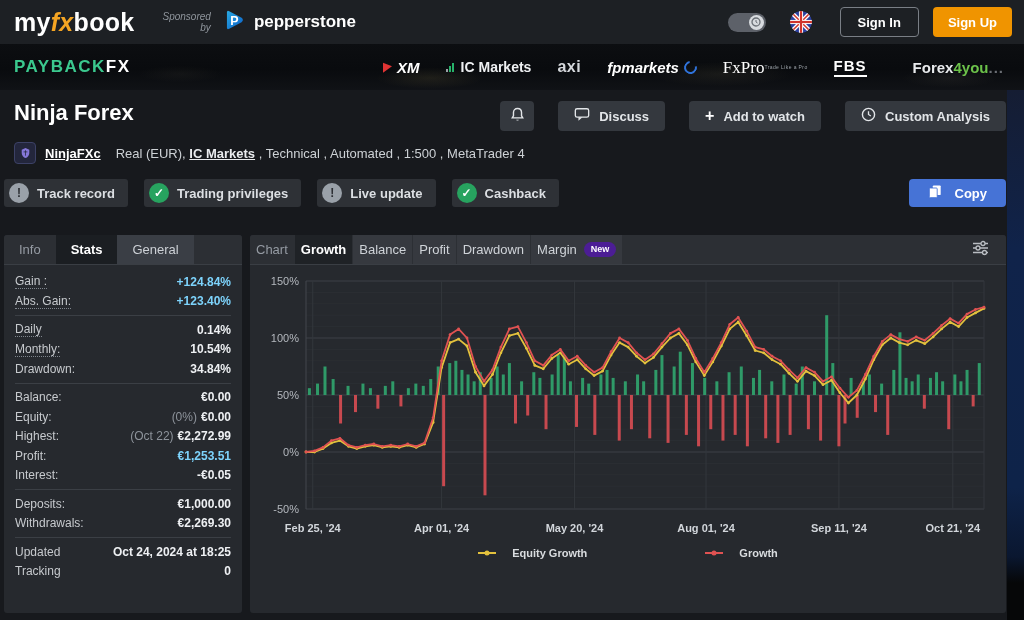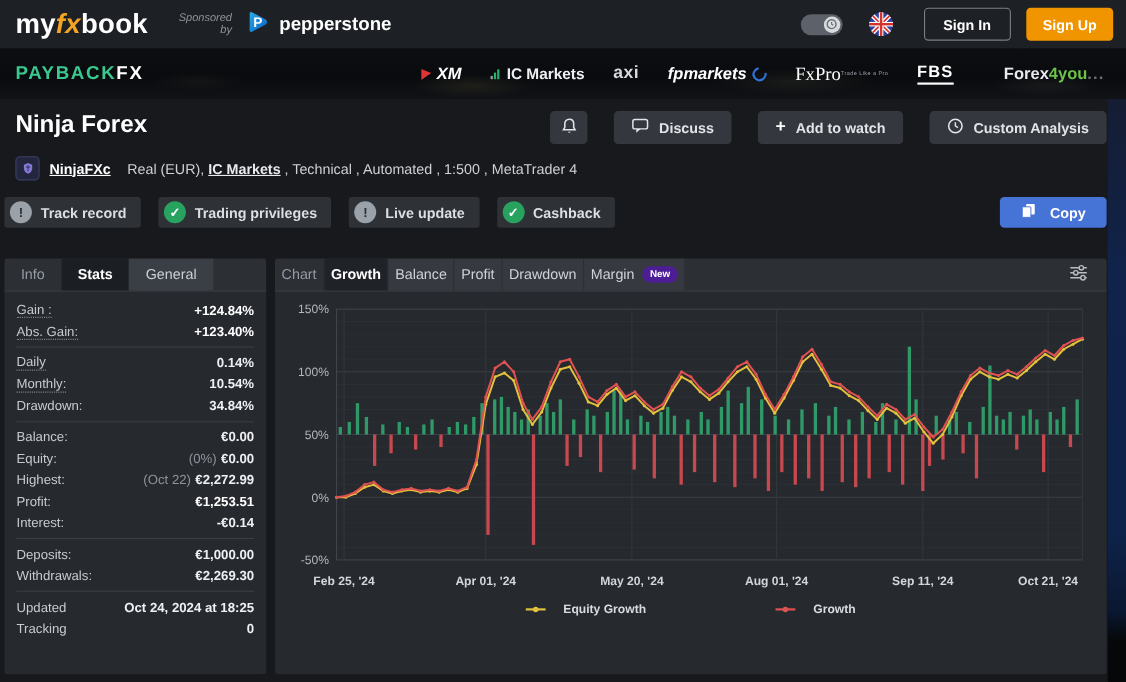--- a/index.html
+++ b/index.html
@@ -80,21 +80,21 @@
   .lp-tabs{display:flex;background:#2c2f34;border-bottom:1px solid #3a3e44;}
   .lp-tab{padding:7px 15px;font-size:13px;color:#959ba3;cursor:pointer;}
   .lp-tab.active{background:#1b1e22;color:#fff;font-weight:700;}
   .lp-tab.raised{background:#3a3e45;color:#cdd1d6;}
   .lp-body{padding:7px 11px 4px;flex:1;overflow:hidden;}
   .row{display:flex;align-items:center;justify-content:space-between;height:19.5px;font-size:12px;gap:46px;}
   .lbl{color:#c7cace;}
   .lbl.dotted{border-bottom:1px dotted #80868e;cursor:help;}
   .val{color:#eef0f3;font-weight:700;white-space:nowrap;}
   .val i{font-style:normal;color:#8d939b;font-weight:400;margin-right:4px;}
-  .val.green{color:#ffffff;}
+  .val.green{color:#7dd3fc;}
   .divider{border-top:1px solid #3b3f45;margin:4px 0;}
 
   .right-panel{flex:1;background:#26292e;border-radius:3px;overflow:hidden;display:flex;flex-direction:column;}
   .rp-tabs{display:flex;align-items:center;background:#2c2f34;border-bottom:1px solid #3a3e44;padding-right:12px;}
   .rp-tab{padding:7px 6px;font-size:13px;color:#cfd3d8;background:#36393f;border-right:1px solid #2c2f34;display:flex;gap:7px;align-items:center;cursor:pointer;}
   .rp-tab.plain{background:transparent;color:#959ba3;}
   .rp-tab.active{background:#1f2226;color:#fff;font-weight:700;}
   .new-badge{background:#4c1d95;color:#fff;font-size:9px;font-weight:700;padding:2px 7px;border-radius:8px;line-height:1.2;}
   .sliders-btn{margin-left:auto;background:none;border:none;cursor:pointer;display:flex;padding:4px;}
   .chart-wrap{padding:4px 8px 0;}
@@ -315,21 +315,21 @@
         <div class="row">
           <span class="lbl">Highest:</span>
           <span class="val"><i>(Oct 22)</i><b>€2,272.99</b></span>
         </div>
         <div class="row">
           <span class="lbl">Profit:</span>
           <span class="val green"><b>€1,253.51</b></span>
         </div>
         <div class="row">
           <span class="lbl">Interest:</span>
-          <span class="val"><b>-€0.14</b></span>
+          <span class="val"><b>-€0.05</b></span>
         </div>
         <div class="divider"></div>
         <div class="row">
           <span class="lbl">Deposits:</span>
           <span class="val"><b>€1,000.00</b></span>
         </div>
         <div class="row">
           <span class="lbl">Withdrawals:</span>
           <span class="val"><b>€2,269.30</b></span>
         </div>

